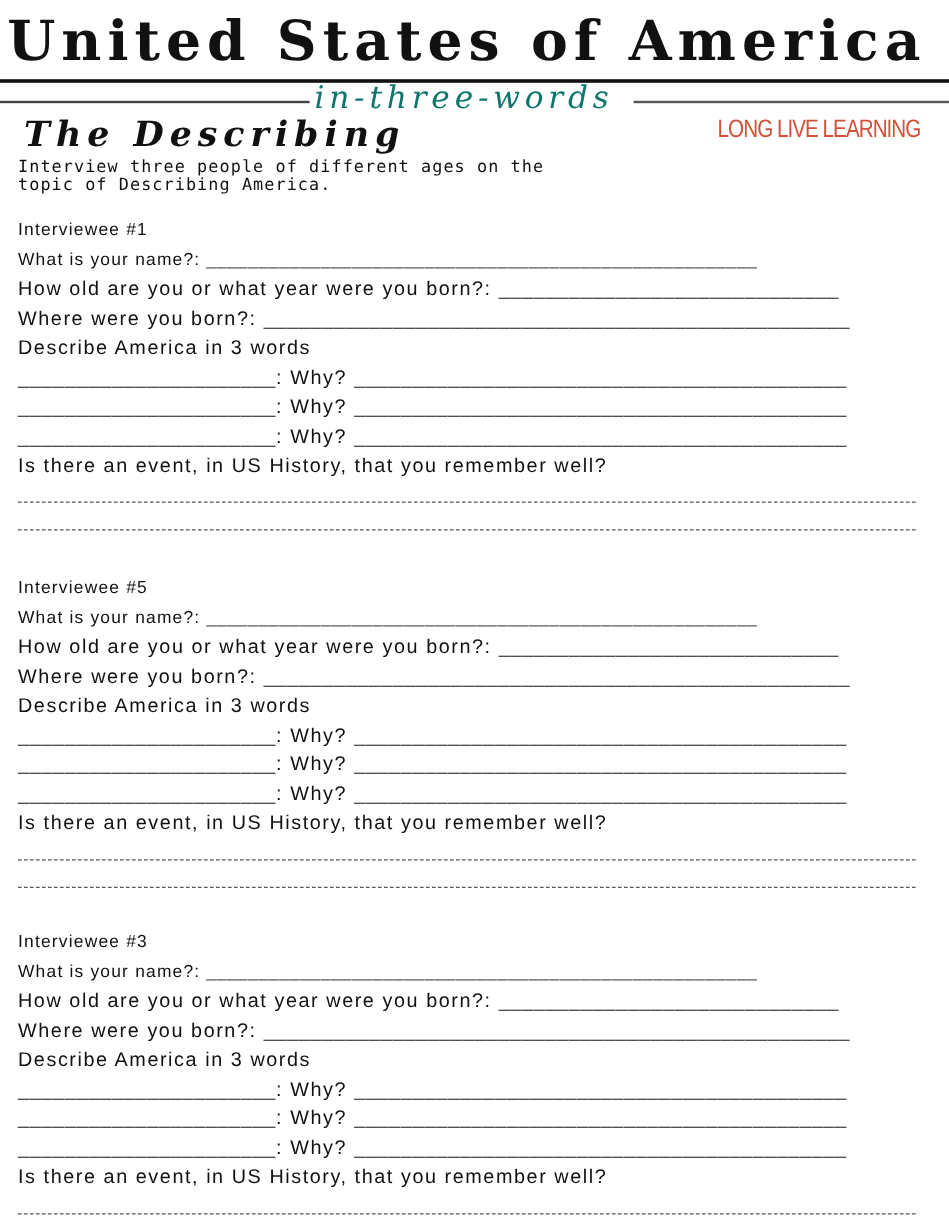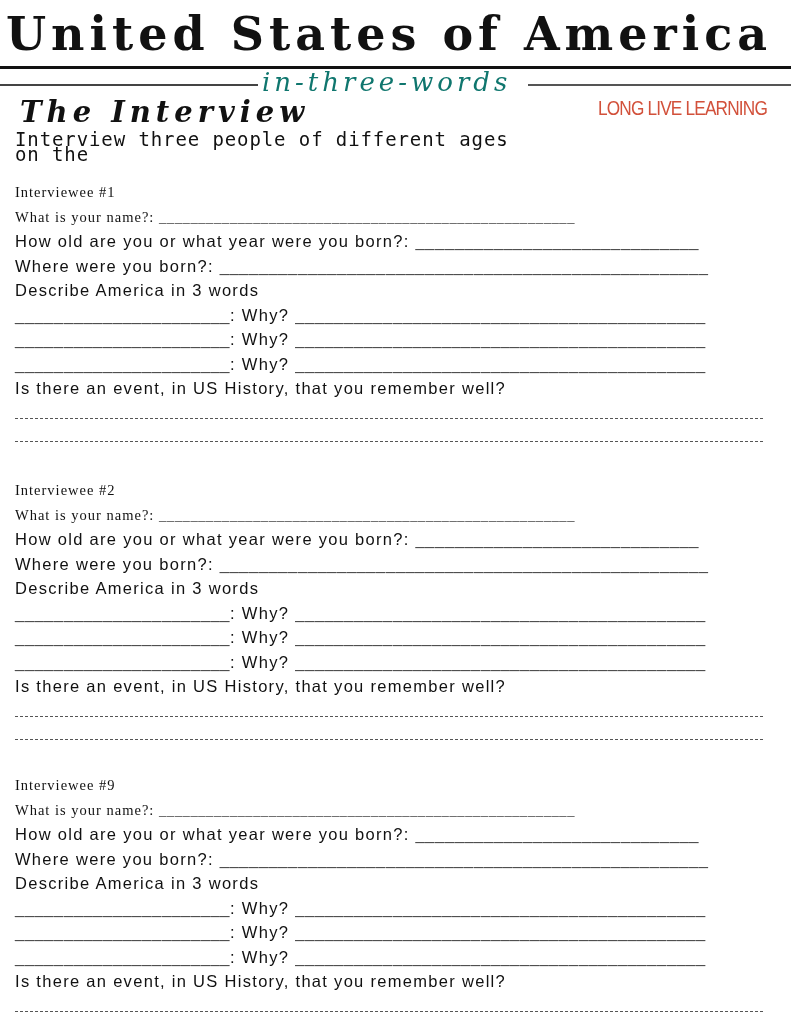--- a/index.html
+++ b/index.html
@@ -23,79 +23,80 @@
     font-size: 29px; letter-spacing: 5px; line-height: 36px; white-space: nowrap;
   }
   .brand {
     position: absolute; left: 598px; top: 95px;
     font-family: "Liberation Sans", sans-serif; font-size: 21px; letter-spacing: -1px;
     transform: scaleX(0.82); transform-origin: left top;
     color: #d2513b; line-height: 26px; white-space: nowrap;
   }
   .intro {
     position: absolute; left: 15px; top: 132px; width: 500px;
-    font-family: "DejaVu Sans Mono", monospace; font-size: 19px; line-height: 15px;
+    font-family: "DejaVu Sans Mono", monospace; font-size: 14px; line-height: 15px;
     letter-spacing: 0.9px; color: #111;
   }
   .row {
     position: absolute; left: 15px; white-space: nowrap;
     font-family: Liberation Sans, sans-serif; font-size: 16.5px; letter-spacing: 1.3px;
     line-height: 20px; color: #111;
   }
-  .row.mono { font-family: Liberation Serif, serif; font-size: 14.5px; letter-spacing: 1px; }
+  .row.mono { font-family: Liberation Sans, sans-serif; font-size: 14.5px; letter-spacing: 1px; }
   .blank { color: #444; letter-spacing: 0.6px; }
   .blank-line {
     position: absolute; left: 15px; width: 748px; height: 0;
     border-bottom: 1.5px dashed #555;
   }
 </style>
 </head>
 <body>
 
 <div class="title">United States of America</div>
 <div class="rule1"></div>
 <div class="rule2a"></div>
 <div class="rule2b"></div>
 <div class="subtitle">in-three-words</div>
-<div class="heading">The Interview</div>
+<div class="heading">The Describing</div>
 <div class="brand">LONG LIVE LEARNING</div>
 
 <div class="intro">
   <div>Interview three people of different ages on the</div>
+  <div>topic of Describing America.</div>
 </div>
 
 <div id="sections">
     <div>
       <div class="row mono" style="top: 182px;"><span>Interviewee #1</span></div>
       <div class="row mono" style="top: 206.5px;"><span>What is your name?: </span><span class="blank">_____________________________________________________</span></div>
       <div class="row" style="top: 231px;"><span>How old are you or what year were you born?: </span><span class="blank">_____________________________</span></div>
       <div class="row" style="top: 255.5px;"><span>Where were you born?: </span><span class="blank">__________________________________________________</span></div>
       <div class="row" style="top: 280px;"><span>Describe America in 3 words</span></div>
       <div class="row" style="top: 304.5px;"><span class="blank">______________________</span><span>: Why? </span><span class="blank">__________________________________________</span></div>
       <div class="row" style="top: 329px;"><span class="blank">______________________</span><span>: Why? </span><span class="blank">__________________________________________</span></div>
       <div class="row" style="top: 353.5px;"><span class="blank">______________________</span><span>: Why? </span><span class="blank">__________________________________________</span></div>
       <div class="row" style="top: 378px;"><span>Is there an event, in US History, that you remember well?</span></div>
       <div class="blank-line" style="top: 418px;"></div>
       <div class="blank-line" style="top: 441px;"></div>
     </div>
     <div>
-      <div class="row mono" style="top: 480px;"><span>Interviewee #2</span></div>
+      <div class="row mono" style="top: 480px;"><span>Interviewee #5</span></div>
       <div class="row mono" style="top: 504.5px;"><span>What is your name?: </span><span class="blank">_____________________________________________________</span></div>
       <div class="row" style="top: 529px;"><span>How old are you or what year were you born?: </span><span class="blank">_____________________________</span></div>
       <div class="row" style="top: 553.5px;"><span>Where were you born?: </span><span class="blank">__________________________________________________</span></div>
       <div class="row" style="top: 578px;"><span>Describe America in 3 words</span></div>
       <div class="row" style="top: 602.5px;"><span class="blank">______________________</span><span>: Why? </span><span class="blank">__________________________________________</span></div>
       <div class="row" style="top: 627px;"><span class="blank">______________________</span><span>: Why? </span><span class="blank">__________________________________________</span></div>
       <div class="row" style="top: 651.5px;"><span class="blank">______________________</span><span>: Why? </span><span class="blank">__________________________________________</span></div>
       <div class="row" style="top: 676px;"><span>Is there an event, in US History, that you remember well?</span></div>
       <div class="blank-line" style="top: 716px;"></div>
       <div class="blank-line" style="top: 739px;"></div>
     </div>
     <div>
-      <div class="row mono" style="top: 775px;"><span>Interviewee #9</span></div>
+      <div class="row mono" style="top: 775px;"><span>Interviewee #3</span></div>
       <div class="row mono" style="top: 799.5px;"><span>What is your name?: </span><span class="blank">_____________________________________________________</span></div>
       <div class="row" style="top: 824px;"><span>How old are you or what year were you born?: </span><span class="blank">_____________________________</span></div>
       <div class="row" style="top: 848.5px;"><span>Where were you born?: </span><span class="blank">__________________________________________________</span></div>
       <div class="row" style="top: 873px;"><span>Describe America in 3 words</span></div>
       <div class="row" style="top: 897.5px;"><span class="blank">______________________</span><span>: Why? </span><span class="blank">__________________________________________</span></div>
       <div class="row" style="top: 922px;"><span class="blank">______________________</span><span>: Why? </span><span class="blank">__________________________________________</span></div>
       <div class="row" style="top: 946.5px;"><span class="blank">______________________</span><span>: Why? </span><span class="blank">__________________________________________</span></div>
       <div class="row" style="top: 971px;"><span>Is there an event, in US History, that you remember well?</span></div>
       <div class="blank-line" style="top: 1011px;"></div>
     </div>

